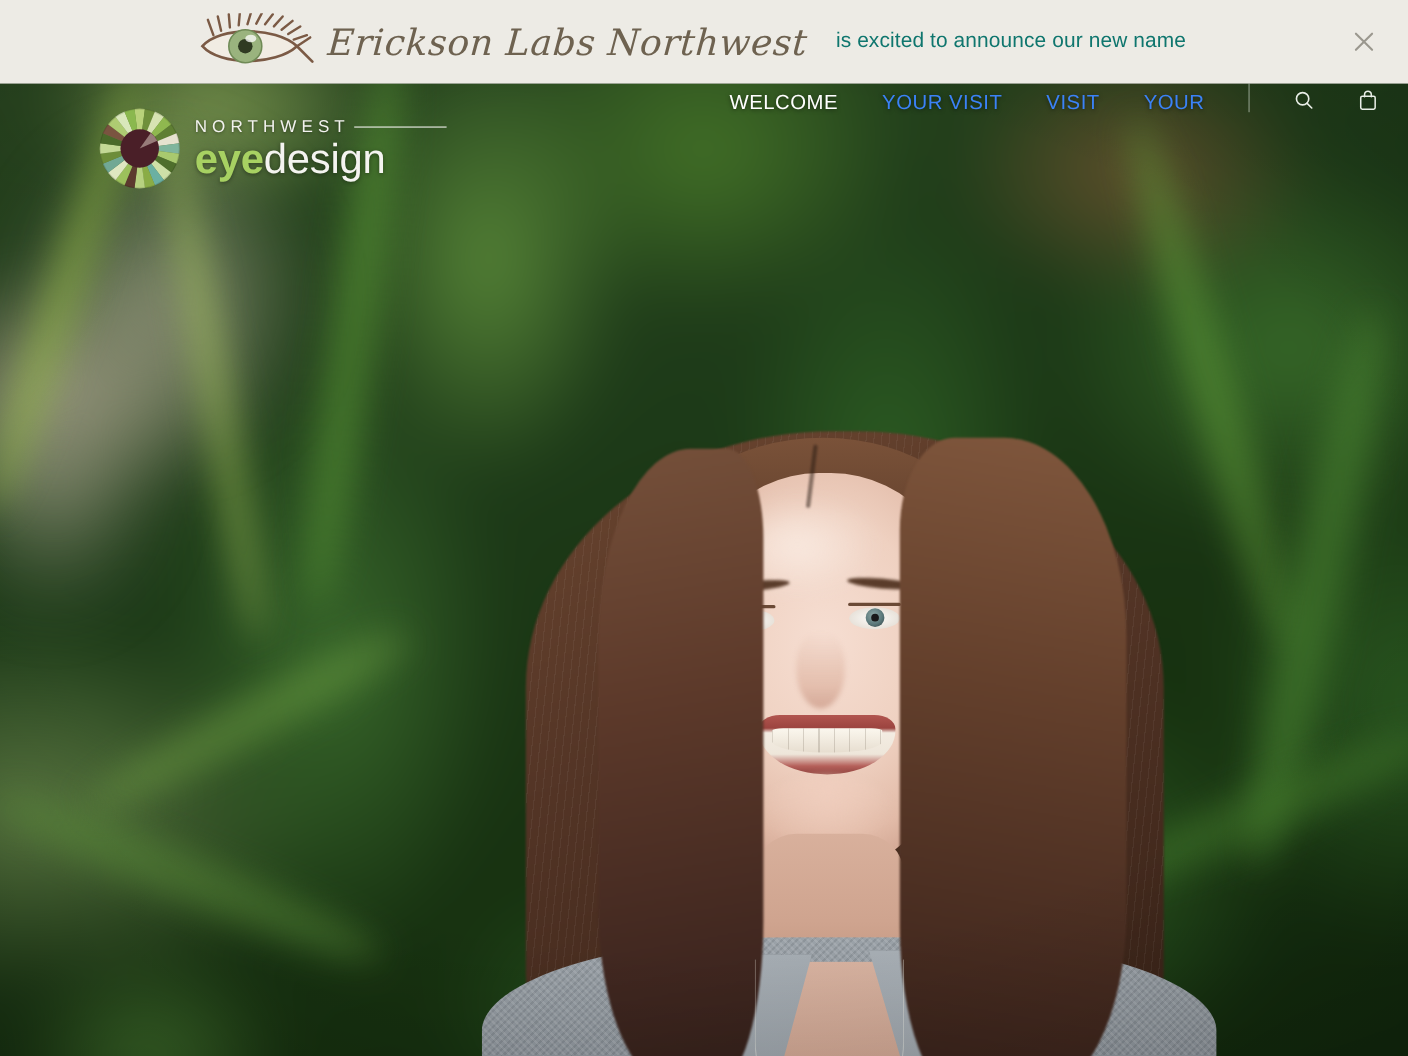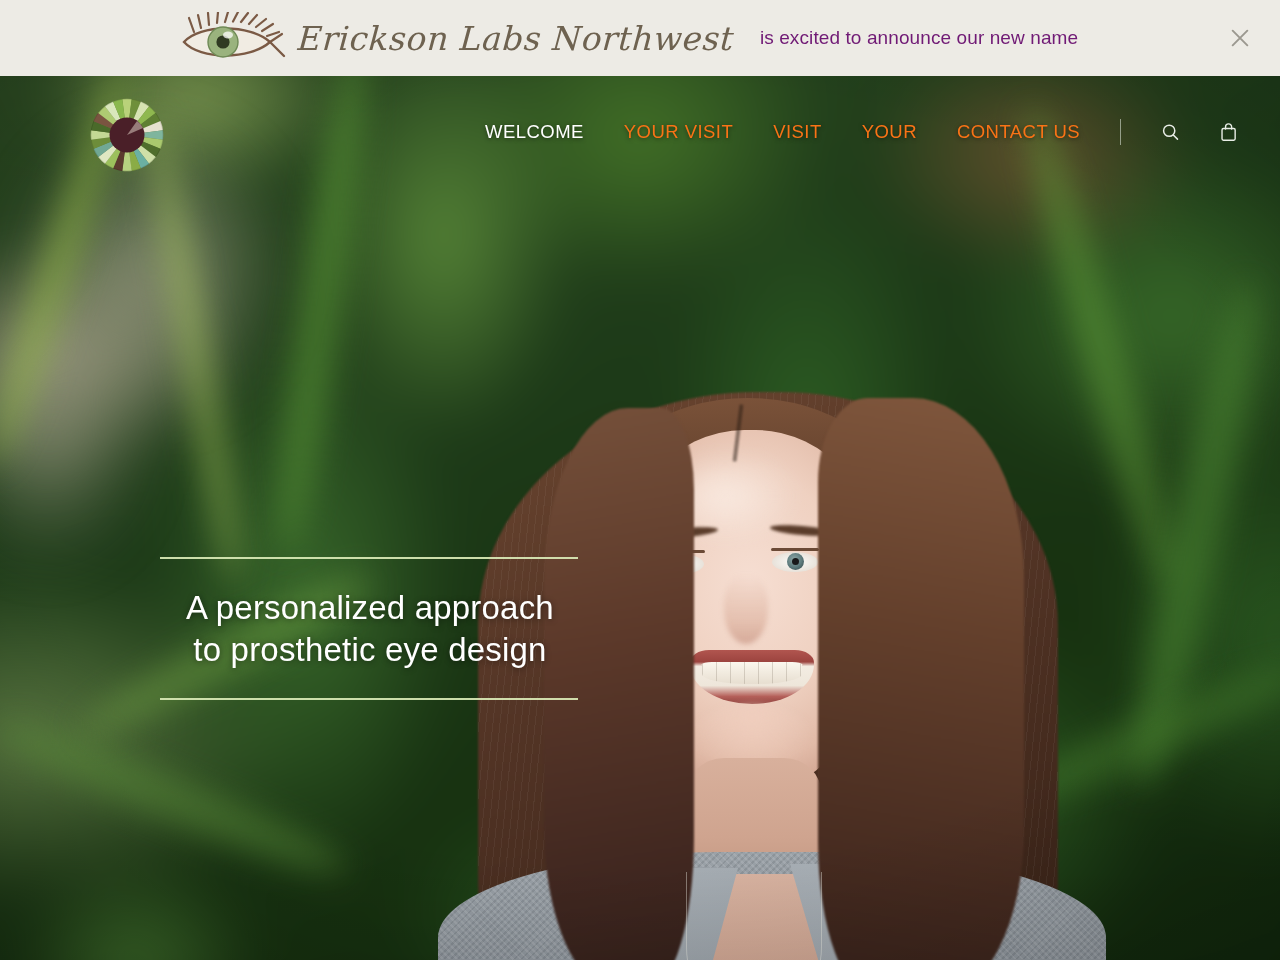--- a/index.html
+++ b/index.html
@@ -25,21 +25,21 @@
     font-family:"DejaVu Serif", serif;
     font-style:italic;
     font-size:33px;
     color:#6e6250;
     letter-spacing:.5px;
     white-space:nowrap;
     transform:skewX(-4deg);
   }
   .announce-tag{
     font-size:19px;
-    color:#701a75;
+    color:#0f766e;
     white-space:nowrap;
     margin-left:26px;
     letter-spacing:.1px;
   }
   .announce-close{
     position:absolute; right:22px; top:50%; transform:translateY(-50%);
     width:36px; height:36px;
     display:flex; align-items:center; justify-content:center;
     cursor:pointer;
   }
@@ -249,25 +249,25 @@
   .lw-northwest{
     font-size:15.5px; letter-spacing:4.6px; color:#f2f2ee; font-weight:400;
     text-shadow:0 1px 3px rgba(0,0,0,.4);
   }
   .lw-line{ width:84px; height:1.6px; background:#f2f2ee; margin-left:4px; }
   .lw-bottom{ font-size:38px; font-weight:400; letter-spacing:-.2px; margin-top:3px; text-shadow:0 1px 4px rgba(0,0,0,.4); }
   .lw-eye{ color:#a7d162; font-weight:700; }
   .lw-design{ color:#f4f4f0; font-weight:300; }
 
   .main-nav{
-    position:absolute; right:29px; top:0; height:112px;
-    display:flex; align-items:center; gap:12px;
+    position:absolute; right:14px; top:0; height:112px;
+    display:flex; gap:12px;
   }
   .nav-link{
-    font-size:18.5px; letter-spacing:.45px; color:#f97316;
+    font-size:18.5px; letter-spacing:.45px; color:#3b82f6;
     padding:6px 14px; cursor:pointer; white-space:nowrap;
     text-shadow:0 1px 4px rgba(0,0,0,.5);
   }
   .nav-link.active{ color:#ffffff; }
   .nav-divider{ width:1px; height:26px; background:rgba(228,236,226,.55); margin:0 14px; }
   .nav-icon{
     width:30px; height:30px; display:flex; align-items:center; justify-content:center;
     cursor:pointer; margin:0 8px;
   }
   .nav-icon svg{ display:block; }
@@ -358,28 +358,20 @@
     <div class="lapel-l"></div>
     <div class="lapel-r"></div>
     <div class="hair-front-l"></div>
     <div class="hair-front-r"></div>
     <div class="necklace"></div>
 
   </div>
 
   <div class="vignette"></div>
 
-  <div class="hero-caption">
-    <div class="cap-rule top"></div>
-    <div class="cap-text">
-      <div>A personalized approach</div>
-      <div>to prosthetic eye design</div>
-    </div>
-    <div class="cap-rule bottom"></div>
-  </div>
 </div>
 
 <div class="site-header">
 
   <div class="logo">
     <span class="logo-mark">
       <svg viewBox="0 0 74 74" width="74" height="74" aria-hidden="true">
         <g transform="translate(37,37)">
           <g id="wedges">
             <path d="M0 0 L-4.8 -36 A36 36 0 0 1 4.8 -36 Z" fill="#b9d27a" transform="rotate(0)"></path>
@@ -407,28 +399,36 @@
             <path d="M0 0 L-4.8 -36 A36 36 0 0 1 4.8 -36 Z" fill="#d9e7bb" transform="rotate(330)"></path>
             <path d="M0 0 L-4.8 -36 A36 36 0 0 1 4.8 -36 Z" fill="#8ab84e" transform="rotate(345)"></path>
           </g>
           <circle r="36" fill="none" stroke="rgba(0,0,0,.12)" stroke-width="1"></circle>
           <circle r="17.5" fill="#4a1f28"></circle>
           <path d="M10 -14 A17.5 17.5 0 0 1 16 -7 L0 0 Z" fill="#d9c9bd" opacity=".55"></path>
         </g>
       </svg>
     </span>
 
+    <span class="logo-words">
+      <span class="lw-top">
+        <span class="lw-northwest">NORTHWEST</span>
+        <span class="lw-line"></span>
+      </span>
+      <span class="lw-bottom">
+        <span class="lw-eye">eye</span><span class="lw-design">design</span>
+      </span>
+    </span>
   </div>
 
   <div class="main-nav">
     <span class="nav-link active">WELCOME</span>
     <span class="nav-link">YOUR VISIT</span>
     <span class="nav-link">VISIT</span>
     <span class="nav-link">YOUR</span>
-    <span class="nav-link">CONTACT US</span>
 
     <span class="nav-divider"></span>
 
     <span class="nav-icon">
       <svg viewBox="0 0 24 24" width="21" height="21" aria-hidden="true">
         <circle cx="10.5" cy="10" r="6.4" fill="none" stroke="#e9eee7" stroke-width="1.7"></circle>
         <path d="M15.2 14.8 L20 19.6" stroke="#e9eee7" stroke-width="1.7" stroke-linecap="round" fill="none"></path>
       </svg>
     </span>
 

